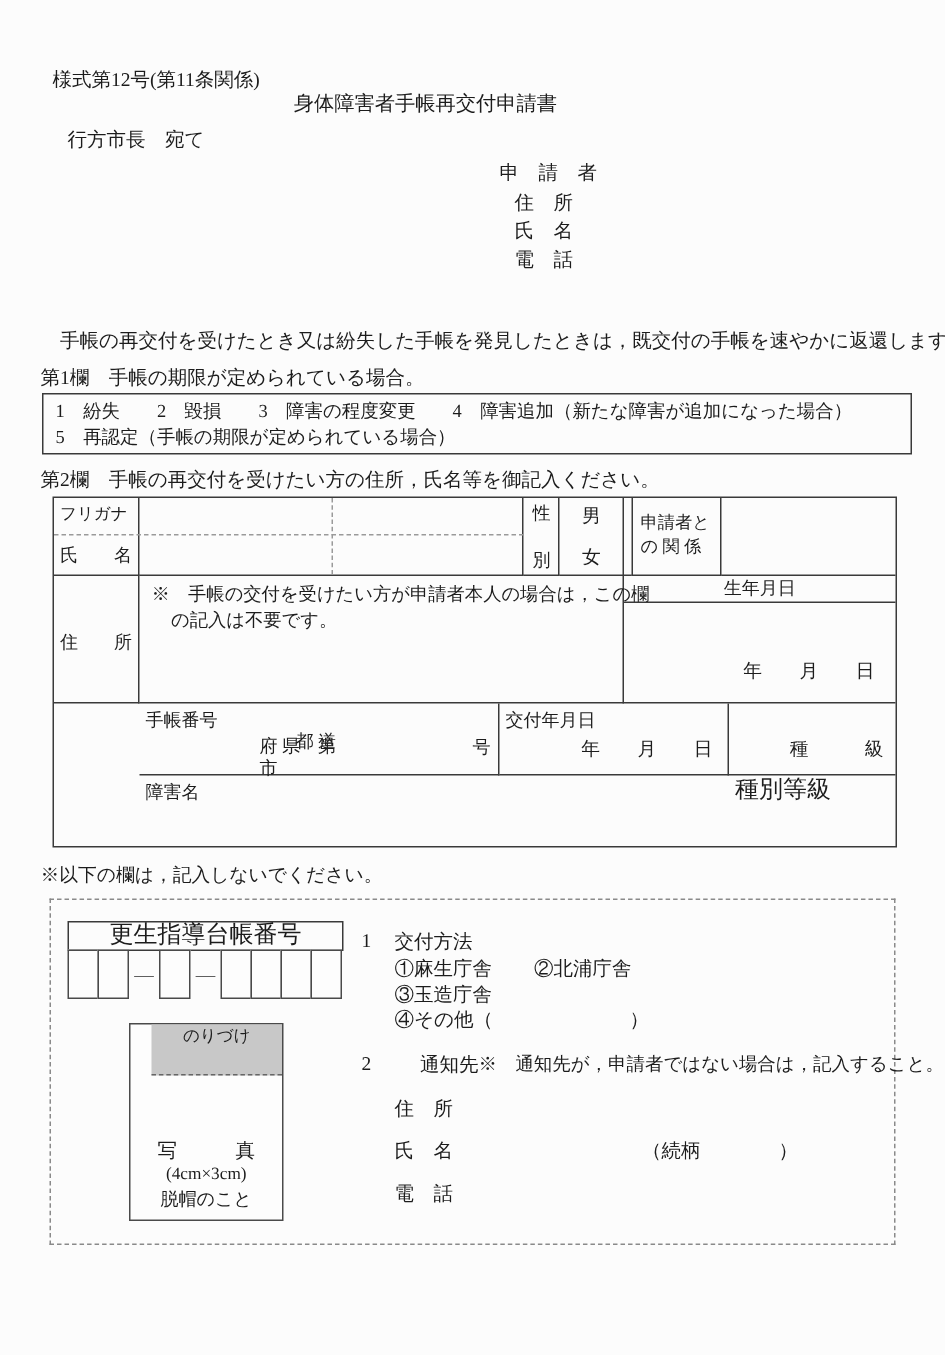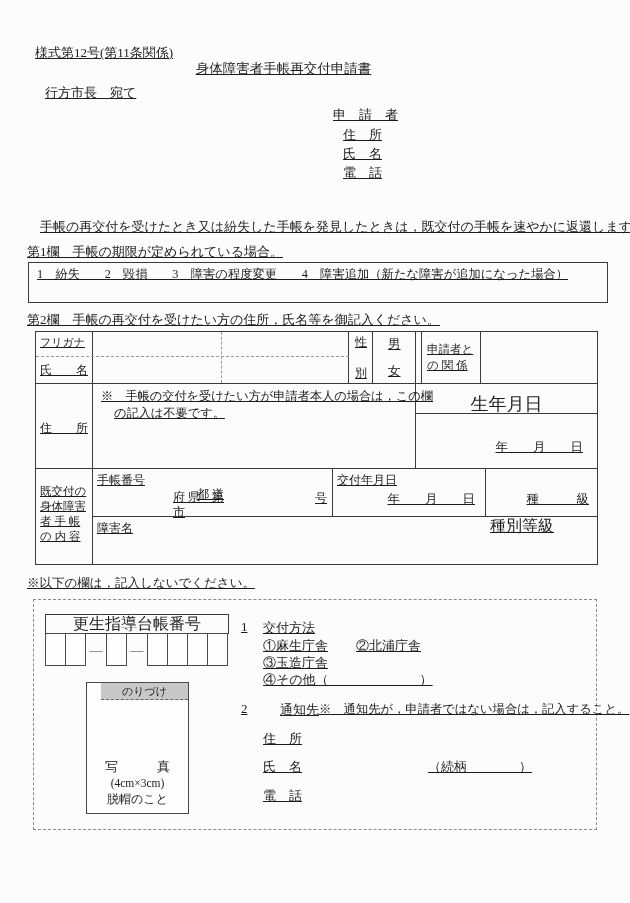--- a/index.html
+++ b/index.html
@@ -3,42 +3,42 @@
 <meta charset="utf-8">
 <style>
   * { margin:0; padding:0; box-sizing:border-box; }
   html,body { background:#e8e8e8; }
   .page {
     position:relative; width:630px; height:903px; margin:0 auto;
     background:#fcfcfc; color:#1c1c1c;
     font-family:"Liberation Serif","DejaVu Serif",serif;
     font-size:13px; overflow:hidden;
   }
-  .abs { position:absolute; white-space:nowrap;text-decoration:underline; }
+  .abs { position:absolute; white-space:nowrap; }
   .center { text-align:center; }
   
   .solid-box { position:absolute; border:1px solid #3a3a3a; }
   .dashed-box { position:absolute; border:1px dashed #8a8a8a; }
   
   .tbl { position:absolute; border:1px solid #3a3a3a; }
   .cell { position:absolute; }
   .br { border-right:1px solid #3a3a3a; }
   .bb { border-bottom:1px solid #3a3a3a; }
   .bl { border-left:1px solid #3a3a3a; }
   .dash-h { position:absolute; border-top:1px dashed #9a9a9a; height:0; }
   .dash-v { position:absolute; border-left:1px dashed #9a9a9a; width:0; }
   .lbl { line-height:15px; }
   
   .ledger-row { position:absolute; display:flex; align-items:stretch; }
   .ledger-cell { width:21px; border:1px solid #4a4a4a; margin-left:-1px; background:#fdfdfd; }
   .ledger-cell.first { margin-left:0; }
   .ledger-gap { width:20px; display:flex; align-items:center; justify-content:center; color:#555; }
   
   .photo-box { position:absolute; border:1px solid #4a4a4a; background:#fdfdfd; }
-  .photo-head { height:17px; background:#c8c8c8; border-bottom:1px dashed #666;
+  .photo-head { height:34px; background:#c8c8c8; border-bottom:1px dashed #666;
                 font-size:11px; text-align:center; line-height:16px;margin-left:14px; }
   .photo-cap { position:absolute; left:0; right:0; bottom:6px; text-align:center; line-height:16px; }
 </style>
 </head>
 <body>
 
 <div class="page">
 
   <div class="abs" style="left:35px; top:44px;">様式第12号(第11条関係)</div>
   <div class="abs center" style="left:0; top:60px; width:567px; font-size:13.5px;">身体障害者手帳再交付申請書</div>
@@ -47,20 +47,21 @@
   <div class="abs" style="left:333px; top:106px;">申　請　者</div>
   <div class="abs" style="left:343px; top:126px;">住　所</div>
   <div class="abs" style="left:343px; top:145px;">氏　名</div>
   <div class="abs" style="left:343px; top:164px;">電　話</div>
 
   <div class="abs" style="left:40px; top:218px;">手帳の再交付を受けたとき又は紛失した手帳を発見したときは，既交付の手帳を速やかに返還します。</div>
 
   <div class="abs" style="left:27px; top:243px;">第1欄　手帳の期限が定められている場合。</div>
   <div class="solid-box" style="left:28px; top:262px; width:580px; height:41px;">
     <div class="abs" style="left:8px; top:3px; font-size:12.3px;">1　紛失　　2　毀損　　3　障害の程度変更　　4　障害追加（新たな障害が追加になった場合）</div>
+    <div class="abs" style="left:8px; top:20px; font-size:12.3px;">5　再認定（手帳の期限が定められている場合）</div>
   </div>
 
   <div class="abs" style="left:27px; top:311px;">第2欄　手帳の再交付を受けたい方の住所，氏名等を御記入ください。</div>
 
   <div class="tbl" style="left:35px; top:331px; width:563px; height:234px;">
 
     <div class="cell br bb" style="left:0; top:0; width:57px; height:52px;">
       <div class="abs" style="left:4px; top:3px; font-size:11px;">フリガナ</div>
       <div class="abs" style="left:4px; top:30px; font-size:12px;">氏　　名</div>
     </div>
@@ -83,33 +84,27 @@
     </div>
     <div class="cell bb" style="left:445px; top:0; width:116px; height:52px;"></div>
 
     <div class="cell br bb" style="left:0; top:52px; width:57px; height:85px;">
       <div class="abs" style="left:4px; top:36px; font-size:12px;">住　　所</div>
     </div>
     <div class="cell br bb" style="left:57px; top:52px; width:323px; height:85px;">
       <div class="abs" style="left:8px; top:4px; font-size:12.2px;">※　手帳の交付を受けたい方が申請者本人の場合は，この欄</div>
       <div class="abs" style="left:21px; top:21px; font-size:12.2px;">の記入は不要です。</div>
     </div>
-    <div class="cell bb center" style="left:380px; top:64px; width:181px; height:18px; font-size:18px; line-height:17px;">
+    <div class="cell bb center" style="left:380px; top:52px; width:181px; height:18px; font-size:12px; line-height:17px;">
       <span>生年月日</span>
     </div>
     <div class="cell bb" style="left:380px; top:70px; width:181px; height:67px;">
       <div class="abs" style="right:14px; bottom:12px; font-size:12.5px;">年　　月　　日</div>
     </div>
 
-    <div class="cell br" style="left:0; top:137px; width:57px; height:96px;">
-      <div class="abs lbl" style="left:4px; top:15px; font-size:11.5px;">既交付の</div>
-      <div class="abs lbl" style="left:4px; top:30px; font-size:11.5px;">身体障害</div>
-      <div class="abs lbl" style="left:4px; top:45px; font-size:11.5px;">者 手 帳</div>
-      <div class="abs lbl" style="left:4px; top:60px; font-size:11.5px;">の 内 容</div>
-    </div>
     <div class="cell br bb" style="left:57px; top:137px; width:240px; height:48px;">
       <div class="abs" style="left:4px; top:3px; font-size:12px;">手帳番号</div>
       <div class="abs lbl" style="left:80px; top:18px; font-size:12px;margin-left:24px;">都 道</div>
       <div class="abs lbl" style="left:80px; top:21px; font-size:12px;">府 県　第</div>
       <div class="abs lbl" style="left:80px; top:36px; font-size:12px;">市</div>
       <div class="abs" style="left:222px; top:21px; font-size:12px;">号</div>
     </div>
     <div class="cell br bb" style="left:297px; top:137px; width:153px; height:48px;">
       <div class="abs" style="left:4px; top:3px; font-size:12px;">交付年月日</div>
       <div class="abs" style="right:10px; bottom:8px; font-size:12.5px;">年　　月　　日</div>

